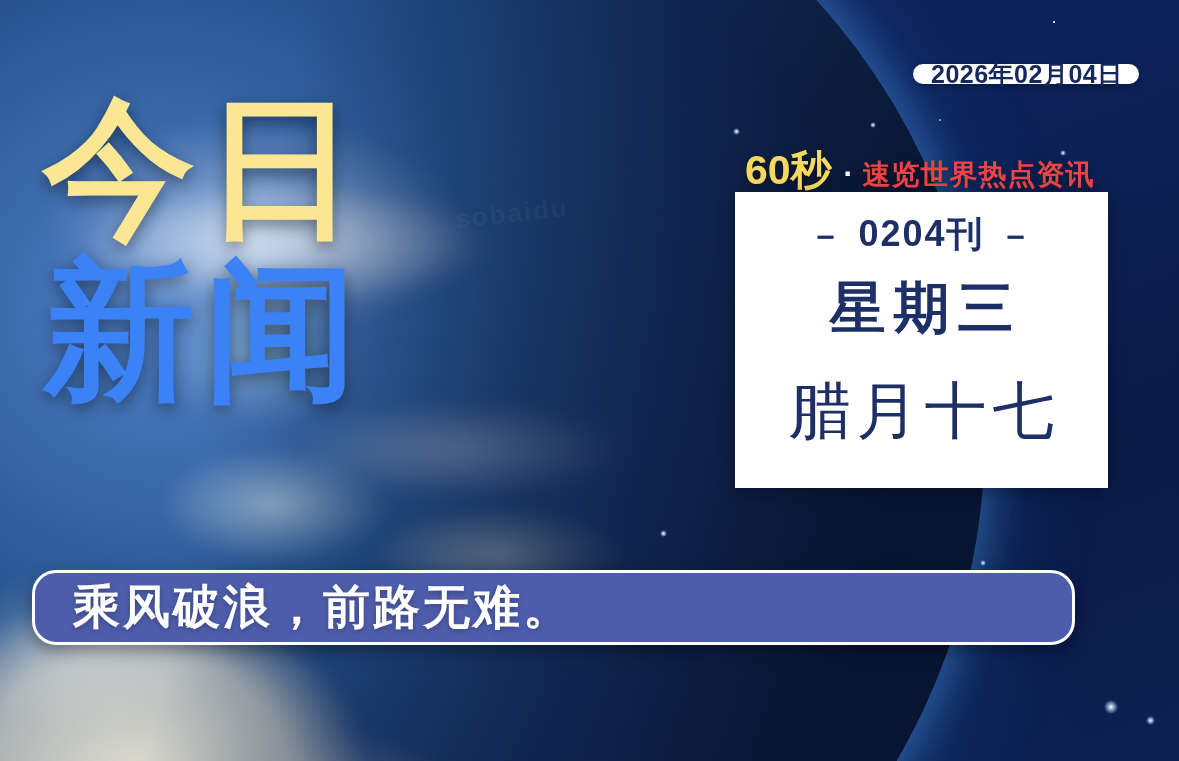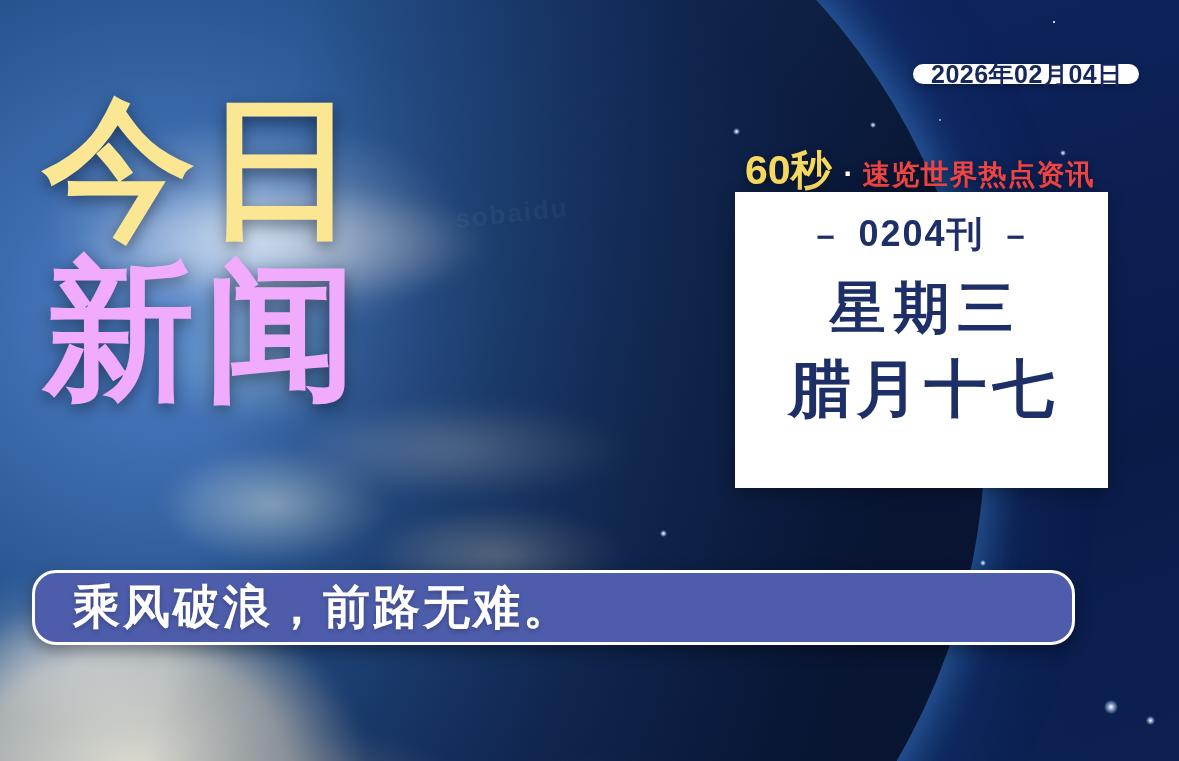--- a/index.html
+++ b/index.html
@@ -173,21 +173,21 @@
     font-weight: 900;
     letter-spacing: 10px;
     margin: 0;
     white-space: nowrap;
   }
   .title-line.gold {
     color: #fbe793;
     text-shadow: 0 5px 16px rgba(0,0,0,.42);
   }
   .title-line.white {
-    color: #f0abfc;
+    color: #3b82f6;
     text-shadow: 0 5px 16px rgba(0,0,0,.42);
     margin-top: 16px;
   }
 
   
   .tagline {
     position: absolute;
     left: 745px;
     top: 143px;
     display: flex;
@@ -245,22 +245,23 @@
     line-height: 1;
   }
   .weekday {
     margin-top: 12px;
     font-size: 56px;
     font-weight: 900;
     letter-spacing: 8px;
     text-indent: 8px;
   }
   .lunar {
+    margin-top: 22px;
     font-size: 62px;
-    font-weight: 700;
+    font-weight: 400;
     letter-spacing: 6px;
     text-indent: 6px;
   }
 
   
   .banner {
     position: absolute;
     left: 32px;
     top: 570px;
     width: 1043px;

